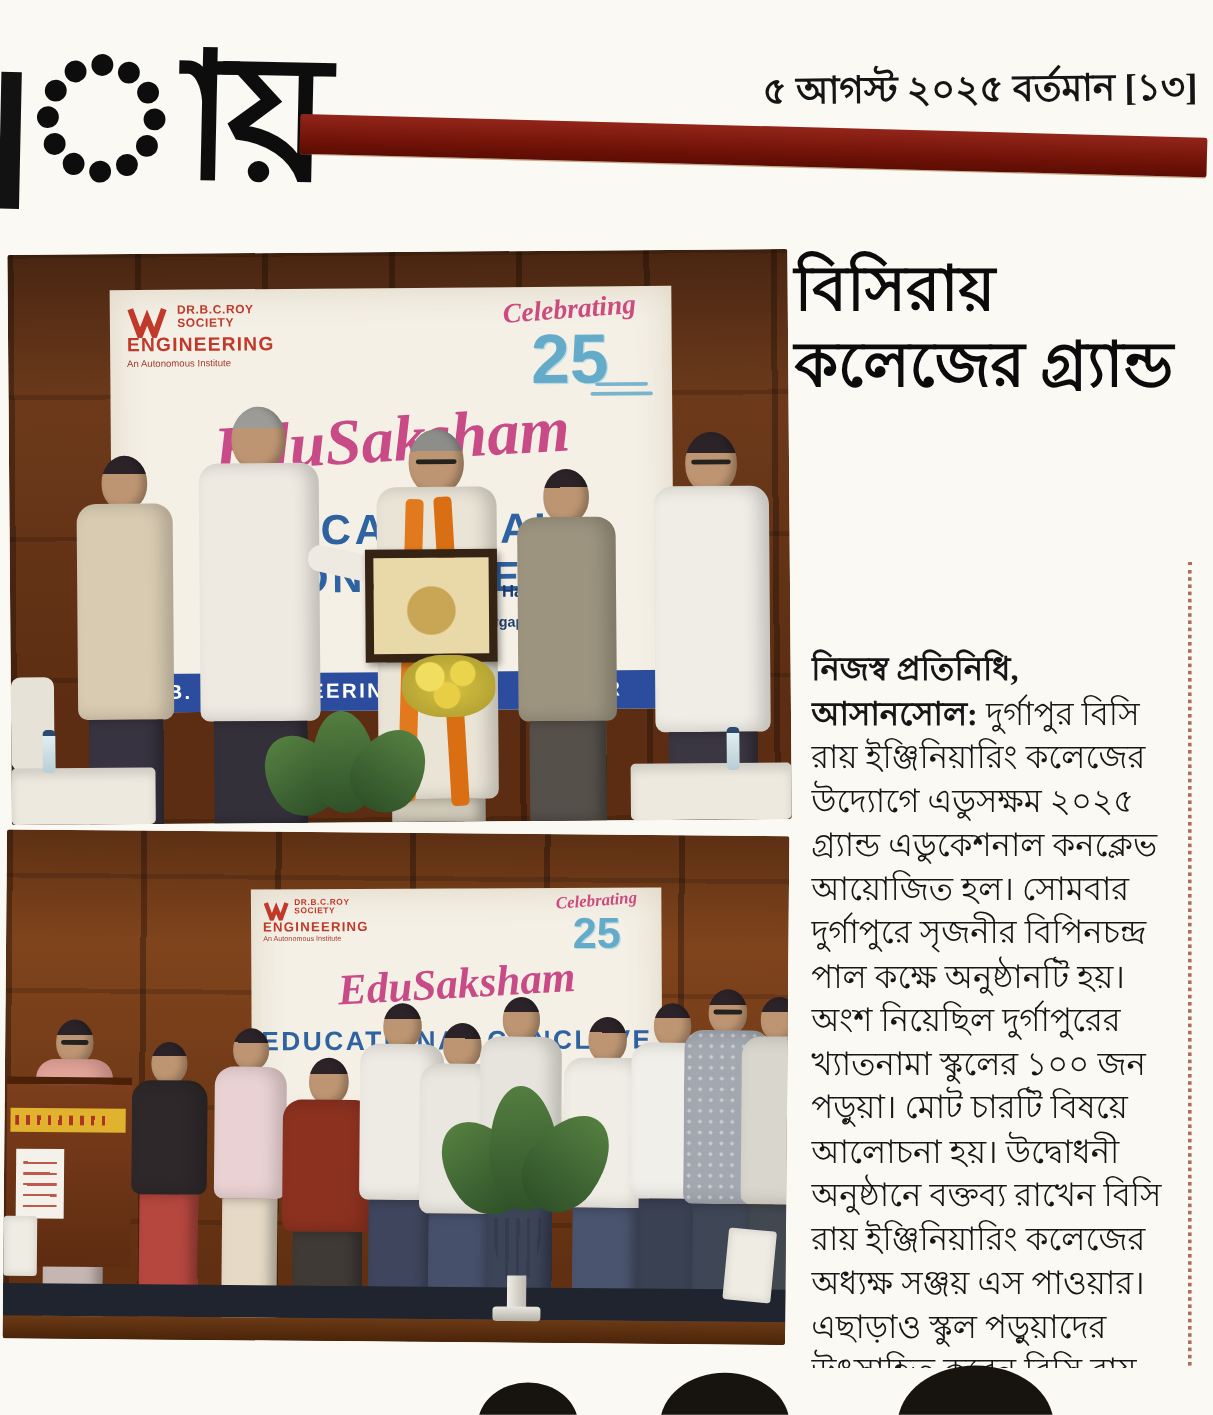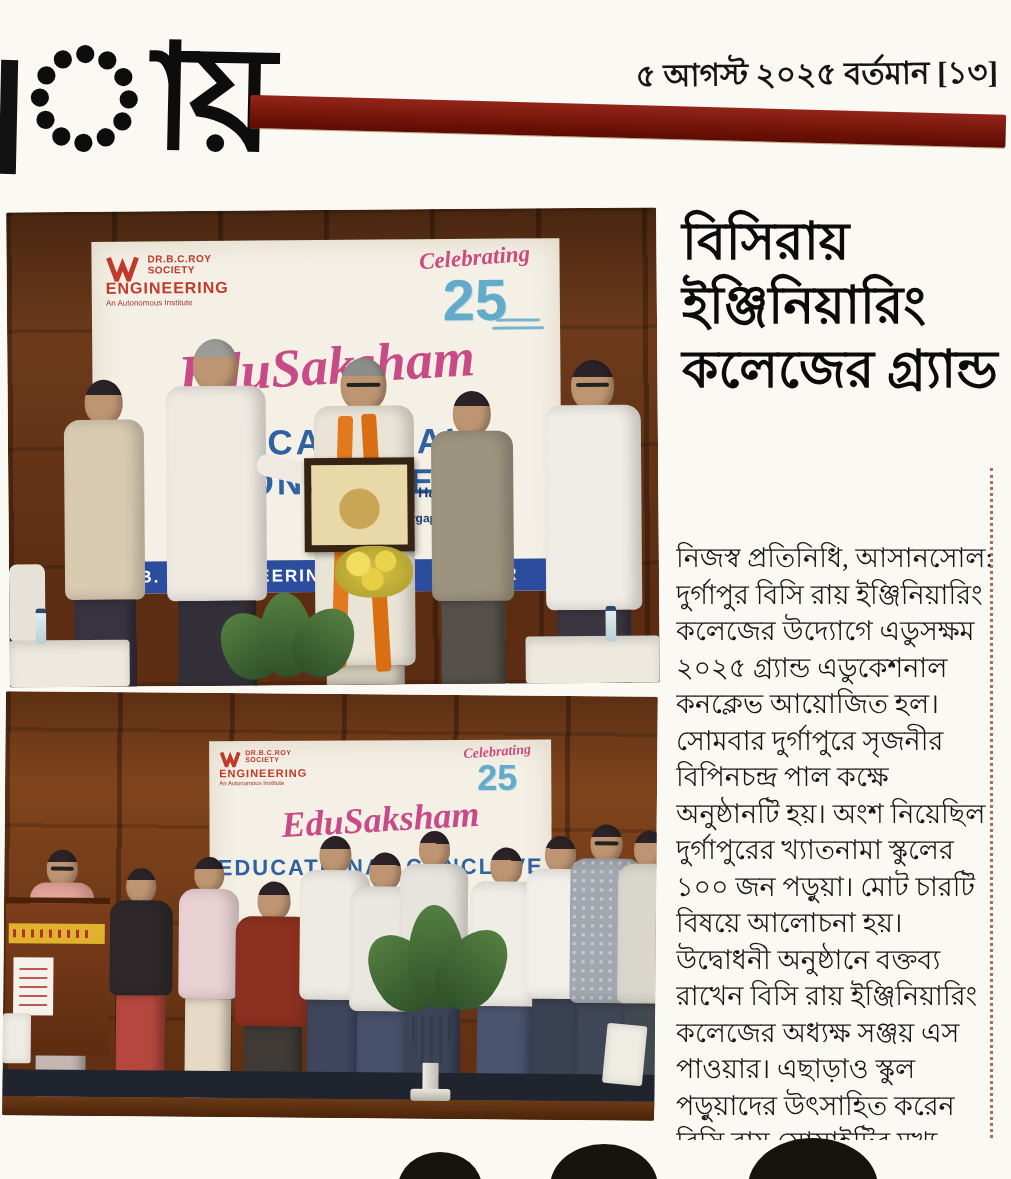--- a/index.html
+++ b/index.html
@@ -108,27 +108,27 @@
   .podium .sign{position:absolute;left:8px;top:54px;width:40px;height:58px;background:#f4f1ea;
     background-image:repeating-linear-gradient(0deg, rgba(176,51,38,.8) 0 2px, rgba(0,0,0,0) 2px 9px);background-size:70% 70%;background-position:6px 8px;background-repeat:no-repeat}
   .urn{position:absolute;z-index:5}
   .urn .cup{position:absolute;left:0;top:0;width:56px;height:50px;background:linear-gradient(90deg,#f4f2ec,#c9c6bc);clip-path:polygon(6% 0,94% 0,72% 100%,28% 100%);
     background-image:repeating-linear-gradient(90deg, rgba(0,0,0,.12) 0 3px, rgba(0,0,0,0) 3px 9px)}
   .urn .stem{position:absolute;left:20px;top:48px;width:16px;height:28px;background:linear-gradient(90deg,#efede6,#bdbab0)}
   .urn .base{position:absolute;left:8px;top:74px;width:40px;height:12px;background:linear-gradient(#e9e7e0,#b3b0a6);border-radius:3px}
   .band{position:absolute;left:0;right:0;z-index:4}
   .bag{position:absolute;background:#efece3;border-radius:3px;z-index:5;box-shadow:inset 0 0 8px rgba(0,0,0,.15)}
   
-  .headline{position:absolute;left:682px;top:210px;width:326px;color:#0b0b0b;font-weight:700}
+  .headline{position:absolute;left:662px;top:210px;width:326px;color:#0b0b0b;font-weight:700}
   .headline .hl{font-size:52px;line-height:64px;white-space:nowrap}
   .article-body{
     position:absolute;left:676px;top:540px;width:318px;max-height:600px;overflow:hidden;
     font-size:27px;line-height:36.5px;color:#161616;margin:0;text-align:left;
   }
-  .byline{font-weight:400}
+  .byline{font-weight:700}
   .col-sep{position:absolute;left:990px;top:468px;height:670px;width:0;border-left:3px dotted #a04a30;opacity:.8}
   
   .bump{position:absolute;background:#17130f;border-radius:50%;z-index:6}
   .bump1{left:398px;top:1152px;width:84px;height:72px}
   .bump2{left:550px;top:1144px;width:108px;height:86px}
   .bump3{left:748px;top:1138px;width:130px;height:98px}
 </style>
 </head>
 <body>
 
@@ -309,21 +309,20 @@
 
     <div class="bag" style="left:602px;top:328px;width:40px;height:60px;transform:rotate(5deg)"></div>
     <div class="bag" style="left:0;top:322px;width:28px;height:50px"></div>
 
     <div class="band" style="top:378px;height:27px;background:#20242f"></div>
     <div class="band" style="top:405px;height:19px;background:linear-gradient(#6b3a16,#4b2409)"></div>
   </figure>
 
   <div class="headline">
     <div class="hl">বিসিরায়</div>
-    <div class="hl">ইঞ্জিনিয়ারিং</div>
     <div class="hl">কলেজের গ্র্যান্ড</div>
   </div>
 
   <p class="article-body">
     <span class="byline">নিজস্ব প্রতিনিধি, আসানসোল:</span>
     <span>দুর্গাপুর বিসি রায় ইঞ্জিনিয়ারিং কলেজের উদ্যোগে এডুসক্ষম ২০২৫ গ্র্যান্ড এডুকেশনাল কনক্লেভ আয়োজিত হল। সোমবার দুর্গাপুরে সৃজনীর বিপিনচন্দ্র পাল কক্ষে অনুষ্ঠানটি হয়। অংশ নিয়েছিল দুর্গাপুরের খ্যাতনামা স্কুলের ১০০ জন পড়ুয়া। মোট চারটি বিষয়ে আলোচনা হয়। উদ্বোধনী অনুষ্ঠানে বক্তব্য রাখেন বিসি রায় ইঞ্জিনিয়ারিং কলেজের অধ্যক্ষ সঞ্জয় এস পাওয়ার। এছাড়াও স্কুল পড়ুয়াদের উৎসাহিত করেন বিসি রায় সোসাইটির মুখ্য উপদেষ্টা সৈকত মিত্র ও বিসি রায় সোসাইটির সাধারণ সম্পাদক তরুণ ভট্টাচার্য। প্রতিটি বিষয়ে আলোচনা চক্রের শেষে ক্যুইজ প্রতিযোগিতা ও প্রশ্নোত্তর পর্ব ছিল।</span>
     
   </p>
 
   <div class="col-sep"></div>

